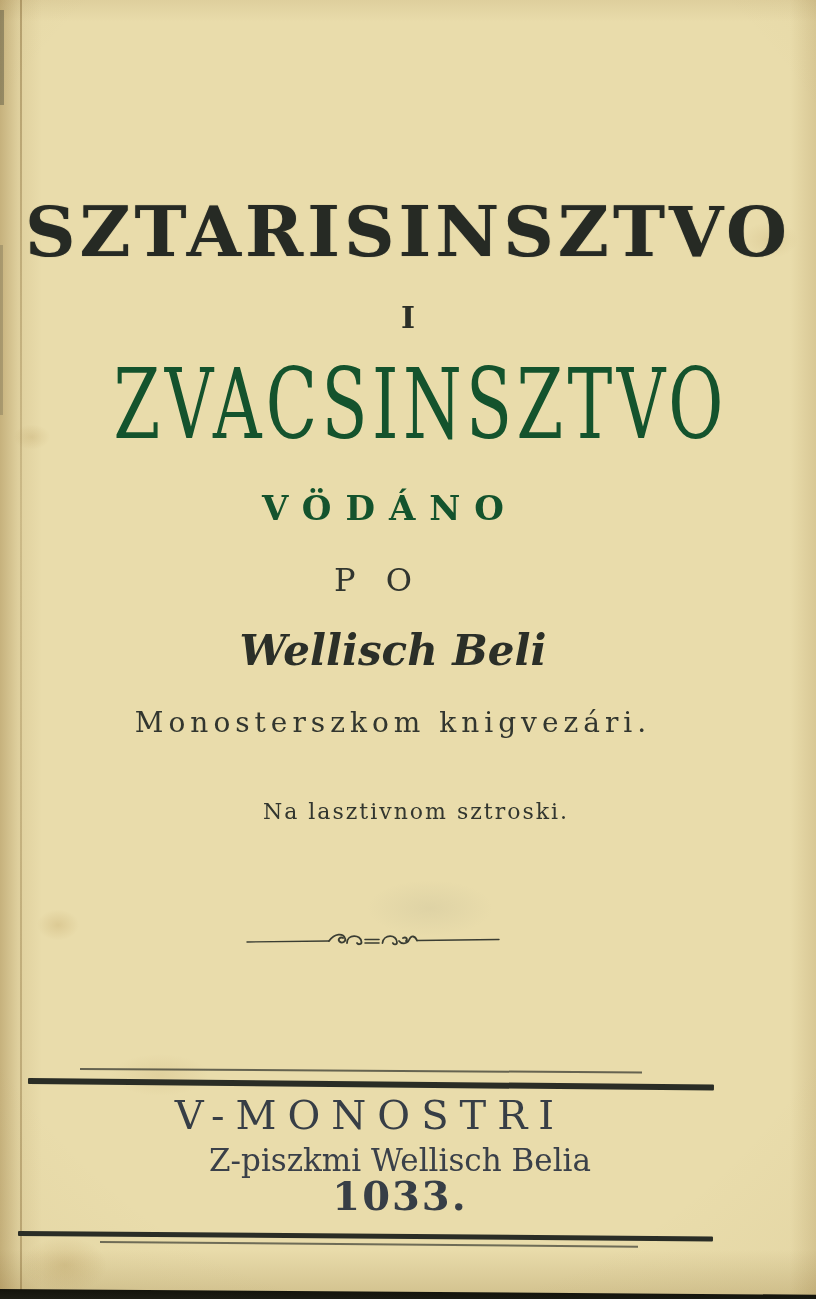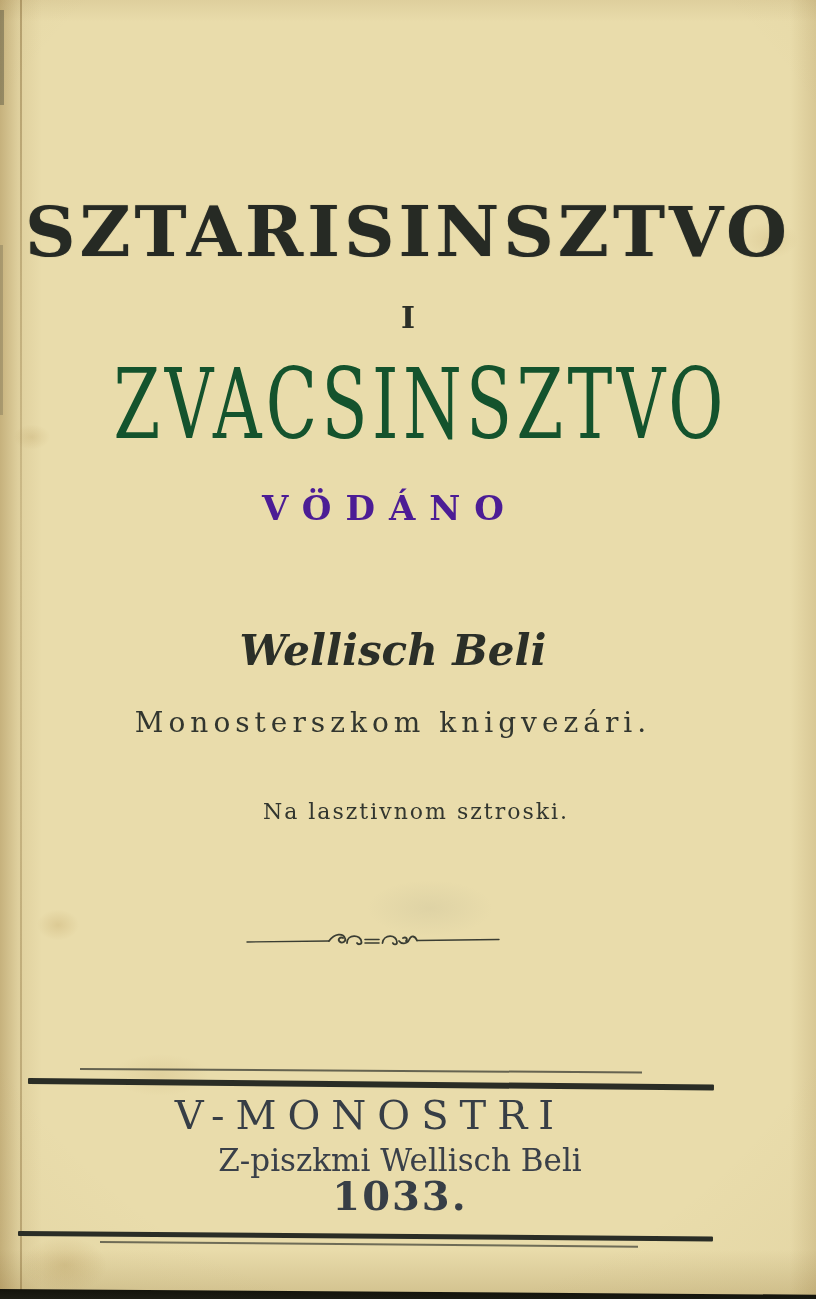--- a/index.html
+++ b/index.html
@@ -37,21 +37,21 @@
   .edge-mark-a{position:absolute;left:0;top:10px;width:4px;height:95px;background:#55513f;opacity:.45;}
   .edge-mark-b{position:absolute;left:0;top:245px;width:3px;height:170px;background:#55513f;opacity:.28;}
 
   .line{position:absolute;left:0;width:816px;text-align:center;line-height:1;white-space:nowrap;}
 
   .title1{top:197px;font-size:70px;font-weight:bold;letter-spacing:4px;color:#262a24;
           text-shadow:0 0 1px rgba(38,42,36,.45);}
   .conj{top:303px;font-size:30px;font-weight:bold;color:#2b2f28;}
   .title2{top:356px;font-size:92px;font-weight:400;letter-spacing:6px;color:#14532d;}
   .title2 .squeeze{display:inline-block;transform:scale(.73,1.06);transform-origin:50% 0;}
-  .subtitle{top:491px;font-size:34px;font-weight:bold;letter-spacing:14px;color:#4c1d95;}
+  .subtitle{top:491px;font-size:34px;font-weight:bold;letter-spacing:14px;color:#14532d;}
   .subtitle .nudge{position:relative;left:-18px;}
   .prep{top:564px;font-size:32px;letter-spacing:10px;color:#32362f;}
   .prep .nudge{position:relative;left:-30px;}
   .author{top:630px;font-size:42px;font-weight:bold;font-style:italic;color:#2b2f28;}
   .author .nudge{position:relative;left:-15px;text-align:center;}
   .role{top:709px;font-size:28px;letter-spacing:5px;color:#32362f;}
   .role .nudge{position:relative;left:-15px;}
   .note{top:801px;font-size:22px;letter-spacing:2px;color:#32362f;padding-left:16px;}
   .note .nudge{position:relative;left:-8px;}
 
@@ -95,20 +95,23 @@
   <div class="line conj">I</div>
 
   <div class="line title2">
     <span class="squeeze">ZVACSINSZTVO</span>
   </div>
 
   <div class="line subtitle">
     <span class="nudge">VÖDÁNO</span>
   </div>
 
+  <div class="line prep">
+    <span class="nudge">P O</span>
+  </div>
 
   <div class="line author">
     <span class="nudge">Wellisch Beli</span>
   </div>
 
   <div class="line role">
     <span class="nudge">Monosterszkom knigvezári.</span>
   </div>
 
   <div class="line note">
@@ -126,21 +129,21 @@
   </svg>
 
   <div class="rule rule-thin-top"></div>
   <div class="rule rule-thick-top"></div>
 
   <div class="line imprint-place">
     <span class="nudge">V-MONOSTRI</span>
   </div>
 
   <div class="line imprint-pub">
-    <span class="nudge">Z-piszkmi Wellisch Beli</span>
+    <span class="nudge">Z-piszkmi Wellisch Belia</span>
   </div>
 
   <div class="line imprint-year">
     <span class="nudge">1033.</span>
   </div>
 
   <div class="rule rule-thick-bottom"></div>
   <div class="rule rule-thin-bottom"></div>
 
   <div class="bottom-band"></div>

